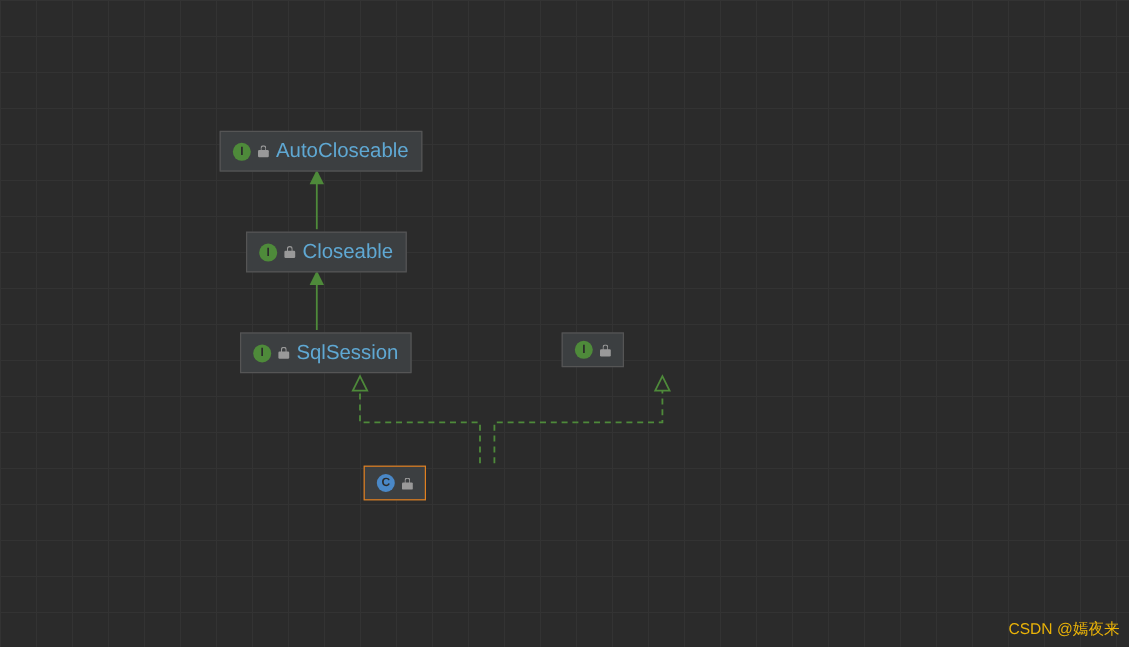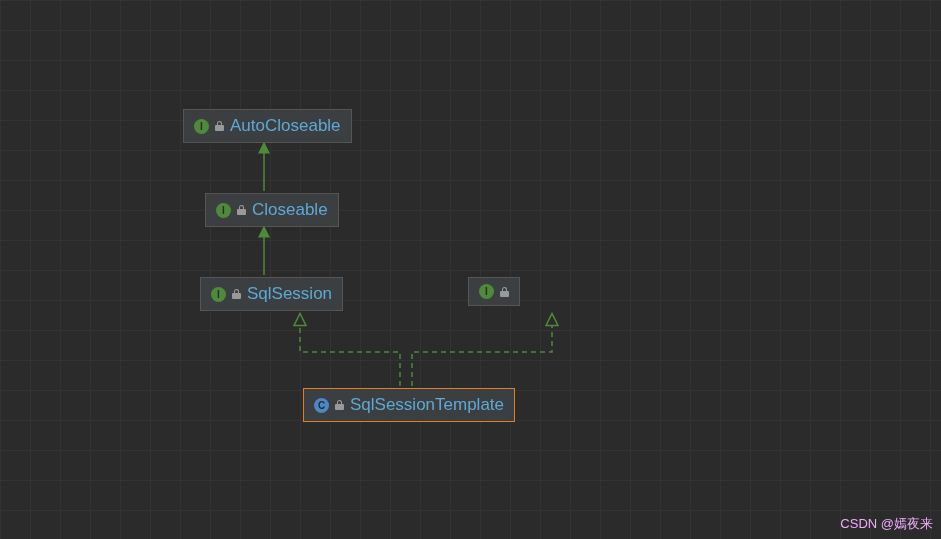--- a/index.html
+++ b/index.html
@@ -62,21 +62,21 @@
   svg.connections {
     position: absolute;
     inset: 0;
     width: 941px; height: 539px;
     pointer-events: none;
   }
   .watermark {
     position: absolute;
     right: 8px;
     bottom: 6px;
-    color: #f0abfc;
+    color: #eab308;
     font-size: 13px;
     font-family: "Microsoft YaHei", Arial, sans-serif;
   }
 </style>
 </head>
 <body>
 
 <div class="grid"></div>
 
 <svg class="connections">
@@ -117,16 +117,15 @@
 </div>
 
 <div class="node" style="left:468px; top:277px;">
   <span class="icon-circle icon-interface">I</span>
   <span class="lock-icon"></span>
 </div>
 
 <div class="node selected" style="left:303px; top:388px;">
   <span class="icon-circle icon-class">C</span>
   <span class="lock-icon"></span>
-  <span class="label">SqlSessionTemplate</span>
 </div>
 
 <div class="watermark">CSDN @嫣夜来</div>
 
 </body></html>

